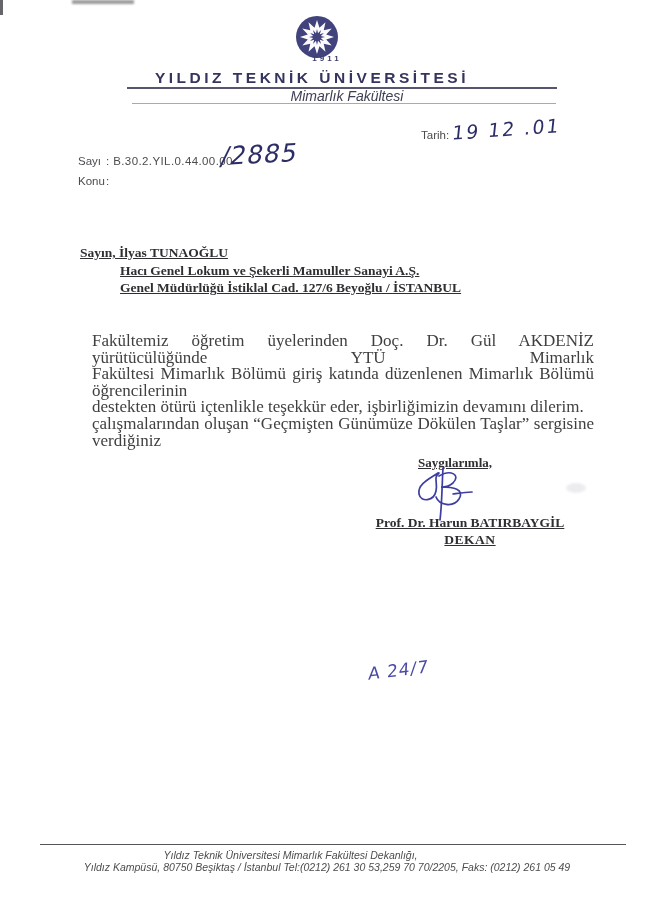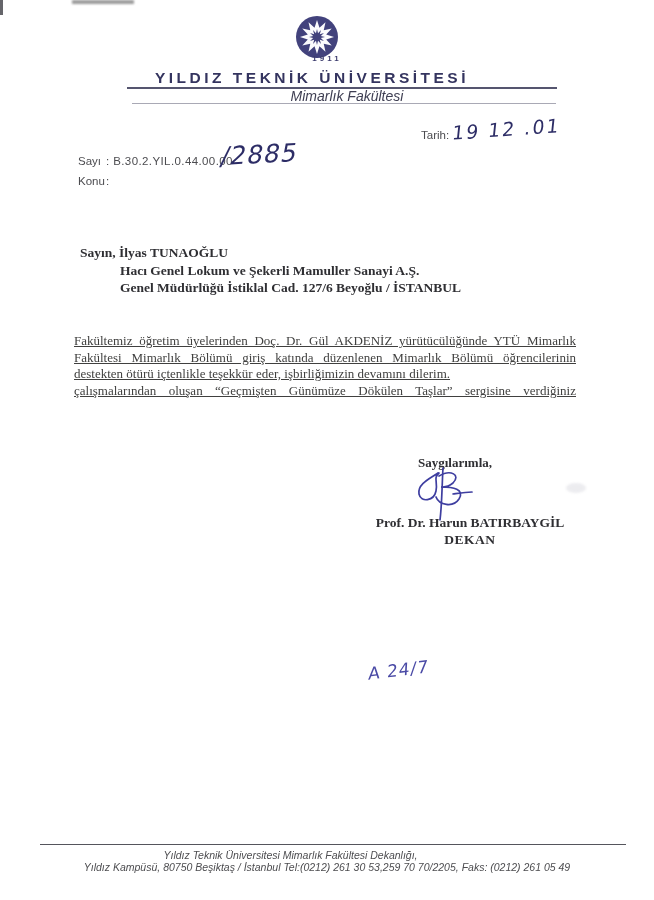--- a/index.html
+++ b/index.html
@@ -30,27 +30,27 @@
   .tarih-label { left:421px; top:129px; }
   .hand { font-family:"DejaVu Sans", sans-serif; color:#2d2d66; }
   .hand-date { left:452px; top:118px; font-size:19px; letter-spacing:2px; transform:rotate(-4deg) skewX(-10deg); }
   .sayi-label { left:78px; top:155px; }
   .sayi-value { left:106px; top:155px; letter-spacing:.4px; }
   .hand-ref { left:221px; top:140px; font-size:25px; letter-spacing:1px; transform:rotate(-3deg) skewX(-14deg); }
   .konu-label { left:78px; top:175px; }
   .konu-value { left:106px; top:175px; }
 
   
-  .serifb { font-family:"Liberation Serif", serif; font-weight:bold; color:#2f2f33; }
+  .serifb { font-family:"Liberation Serif", serif; font-weight:bold; color:#2f2f33;text-decoration:underline; }
   .rcpt1 { left:80px; top:245px; font-size:13.5px; }
   .rcpt2 { left:120px; top:263px; font-size:13.5px; }
   .rcpt3 { left:120px; top:280px; font-size:13.5px; }
 
   
-  .body-par { left:74px; top:333px; width:502px; font-family:"Liberation Serif", serif; font-size:13px; color:#40403f;text-decoration:underline; }
+  .body-par { left:92px; top:333px; width:502px; font-family:"Liberation Serif", serif; font-size:17px; color:#40403f; }
   .body-line { line-height:16.6px; text-align:justify; text-align-last:justify; }
   .body-line.last { text-align-last:left; }
 
   
   .closing { left:418px; top:455px; font-size:13px; }
   .sig-svg { left:405px; top:466px; width:76px; height:58px; }
   .sig-block { left:366px; top:515px; width:208px; text-align:center; }
   .sig-name { font-size:13.5px; display:block; }
   .sig-title { font-size:13.5px; display:block; letter-spacing:.5px; margin-top:1px; }
 

